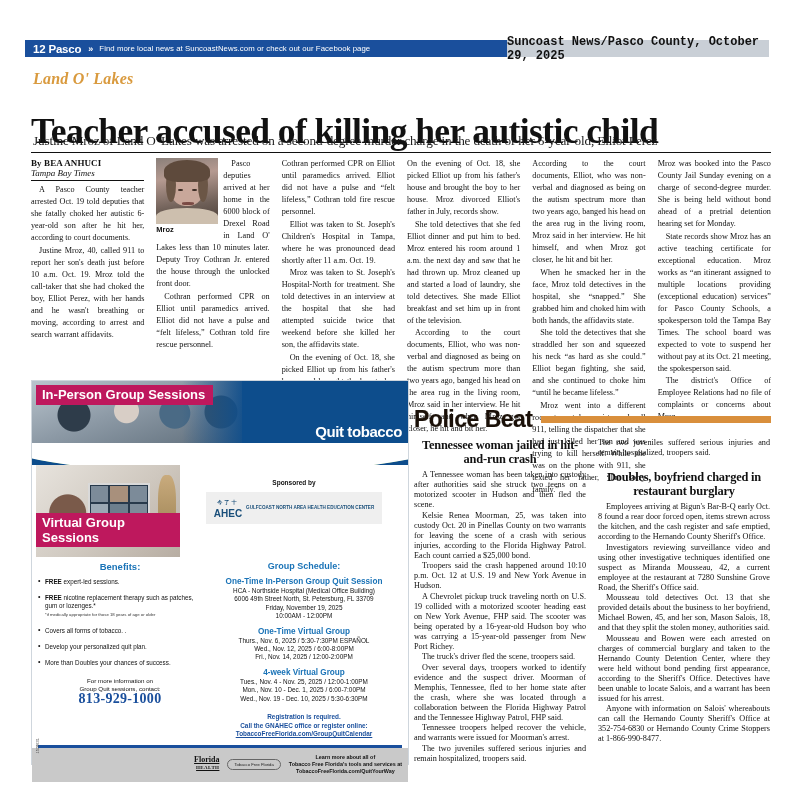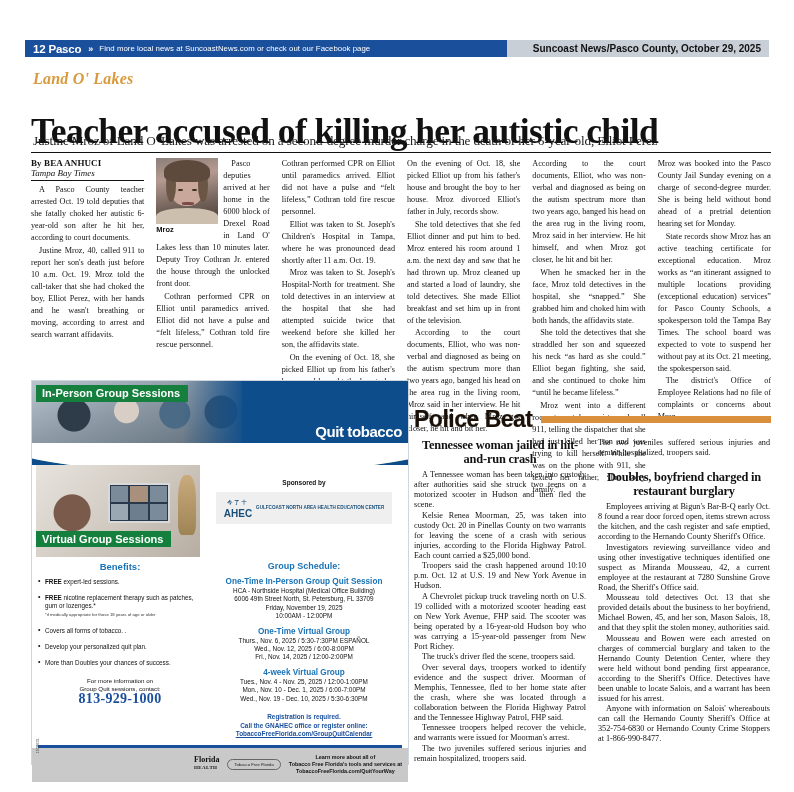--- a/index.html
+++ b/index.html
@@ -33,22 +33,22 @@
   .folio-teaser {
     font-family:"Liberation Sans", sans-serif;
     font-size:7.8px; letter-spacing:0.05px;
   }
   .folio-gray {
     background:#c9cfd6; flex:1 1 auto;
     display:flex; align-items:center; justify-content:flex-end;
     padding-right:8px;
   }
   .folio-date {
-    font-family:Liberation Sans, sans-serif;
-    font-weight:bold; font-size:10px; color:#111;
+    font-family:Liberation Mono, monospace;
+    font-weight:bold; font-size:12px; color:#111;
   }
 
   
   .kicker {
     position:absolute; left:33px; top:70px;
     font-family:"Liberation Serif", serif;
     font-style:italic; font-weight:bold;
     font-size:16px; color:#d99a3e; letter-spacing:0.2px;
   }
   .headline {
@@ -169,21 +169,21 @@
     content:""; position:absolute; left:-30px; top:-30px;
     width:440px; height:60px; background:#8cc63f; border-radius:0 0 50% 50%;
   }
   .ad-swoosh::after {
     content:""; position:absolute; left:-30px; top:-28px;
     width:440px; height:58px; background:#ffffff; border-radius:0 0 50% 50%;
   }
 
   .ad-mid { display:flex; height:92px; background:#fff; }
   .ad-mid-photo {
-    position:relative; width:164px; height:92px; margin-left:4px;
+    position:relative; width:144px; height:92px; margin-left:4px;
     background:
       radial-gradient(circle at 22% 52%, #7a5a4a 0 18px, transparent 19px),
       linear-gradient(135deg,#e7e3dd 0%,#cfc8bf 55%,#b7ada2 100%);
     overflow:hidden;
   }
   .ad-monitor {
     position:absolute; right:30px; top:18px; width:62px; height:40px;
     background:#27394b; border:2px solid #d9d9d9;
     display:grid; grid-template-columns:1fr 1fr 1fr; grid-template-rows:1fr 1fr;
   }
@@ -191,23 +191,23 @@
   .ad-monitor i:nth-child(2){ background:#a8907c; }
   .ad-monitor i:nth-child(4){ background:#9aa8b4; }
   .ad-monitor i:nth-child(5){ background:#6d7f8d; }
   .ad-vase {
     position:absolute; right:4px; top:10px; width:18px; height:60px;
     background:linear-gradient(180deg,#c9ab7d 0%, #9e8455 100%);
     border-radius:40% 40% 20% 20%;
   }
   .ad-badge {
     position:absolute; left:0; bottom:10px;
-    background:#15803d; color:#fff;
-    font-family:"Liberation Sans", sans-serif;
-    font-weight:bold; font-size:11px;
+    background:#be185d; color:#fff;
+    font-family:"Liberation Sans", sans-serif;
+    font-weight:bold; font-size:13px;
     padding:2px 8px 2.5px 6px;
   }
   .ad-sponsor {
     flex:1; text-align:center; padding-top:14px;
   }
   .ad-sponsor-lbl {
     font-family:"Liberation Sans", sans-serif;
     font-weight:bold; font-size:6.5px; color:#111; margin-bottom:4px;
   }
   .ahec-box {
@@ -266,21 +266,21 @@
   }
   .sch-reg a { color:#1a4f9c; text-decoration:underline; }
 
   .ad-footrule { border-top:3px solid #1a4f9c; margin:6px 6px 0 6px; }
   .ad-foot {
     background:#c9c9c9; margin:0; padding:4px 6px 5px 6px;
     display:flex; align-items:center; justify-content:flex-end; gap:8px; min-height:34px;
   }
   .fl-health {
     font-family:"Liberation Serif", serif; font-weight:bold;
-    font-size:8px; line-height:8px; color:#111; text-align:left;
+    font-size:8px; line-height:8px; color:#111; text-align:right;text-decoration:underline;
   }
   .fl-health small { display:block; font-size:5px; letter-spacing:0.4px; }
   .tfl-logo {
     border:1px solid #666; border-radius:10px; padding:2px 6px;
     font-family:"Liberation Sans", sans-serif; font-size:4.2px; line-height:5px;
     text-align:center; color:#222;
   }
   .ad-foot-txt {
     font-family:"Liberation Sans", sans-serif;
     font-weight:bold; font-size:5.4px; line-height:7px; text-align:center; color:#111;

